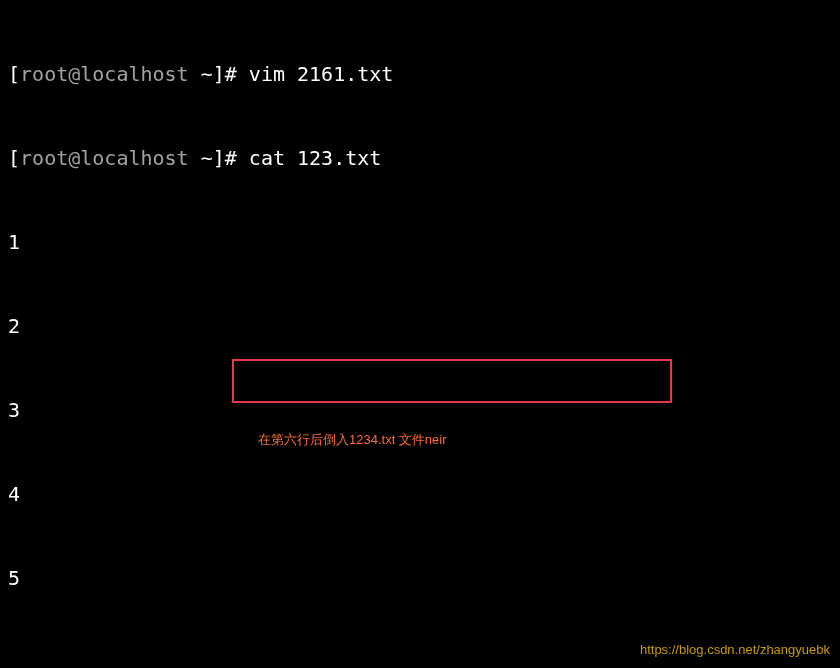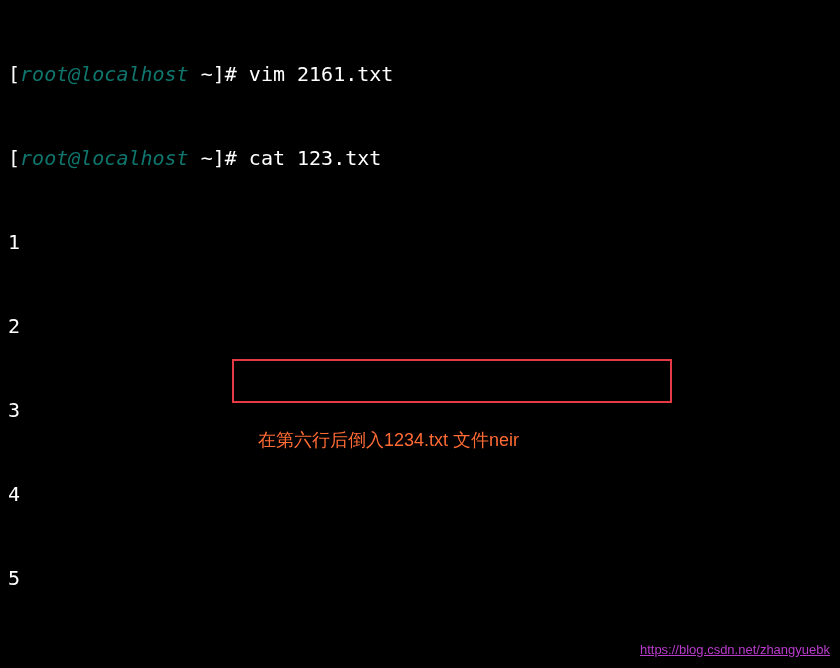--- a/index.html
+++ b/index.html
@@ -23,52 +23,50 @@
       white-space: pre;
     }
     .line {
       display: block;
       position: relative;
     }
     .prompt-bracket {
       color: #fff;
     }
     .prompt-user {
-      color: #0f766e;
-      font-style: italic;
+      color: #a3a3a3;
     }
     .prompt-hash {
       color: #fff;
     }
     .cmd {
       color: #fff;
     }
     .output {
       color: #fff;
     }
     .highlight-box {
       position: absolute;
       border: 2px solid #e63946;
       pointer-events: none;
     }
     .annotation {
       position: absolute;
       color: #ff6b35;
       font-family: "SimSun", "Microsoft YaHei", sans-serif;
-      font-size: 18px;
+      font-size: 13px;
     }
     .watermark {
       position: absolute;
       right: 10px;
       bottom: 4px;
-      color: #d946ef;
+      color: #eab308;
       font-family: Arial, sans-serif;
       font-size: 13px;
       opacity: 0.85;
-      text-decoration: underline;
     }
   </style>
 </head>
 <body>
 
 <div class="terminal">
   <span class="line"><span class="prompt-bracket">[</span><span class="prompt-user">root@localhost</span><span class="prompt-bracket"> ~</span><span class="prompt-hash">]# </span><span class="cmd">vim 2161.txt</span></span>
   <span class="line"><span class="prompt-bracket">[</span><span class="prompt-user">root@localhost</span><span class="prompt-bracket"> ~</span><span class="prompt-hash">]# </span><span class="cmd">cat 123.txt</span></span>
   <span class="line output">1</span>
   <span class="line output">2</span>

